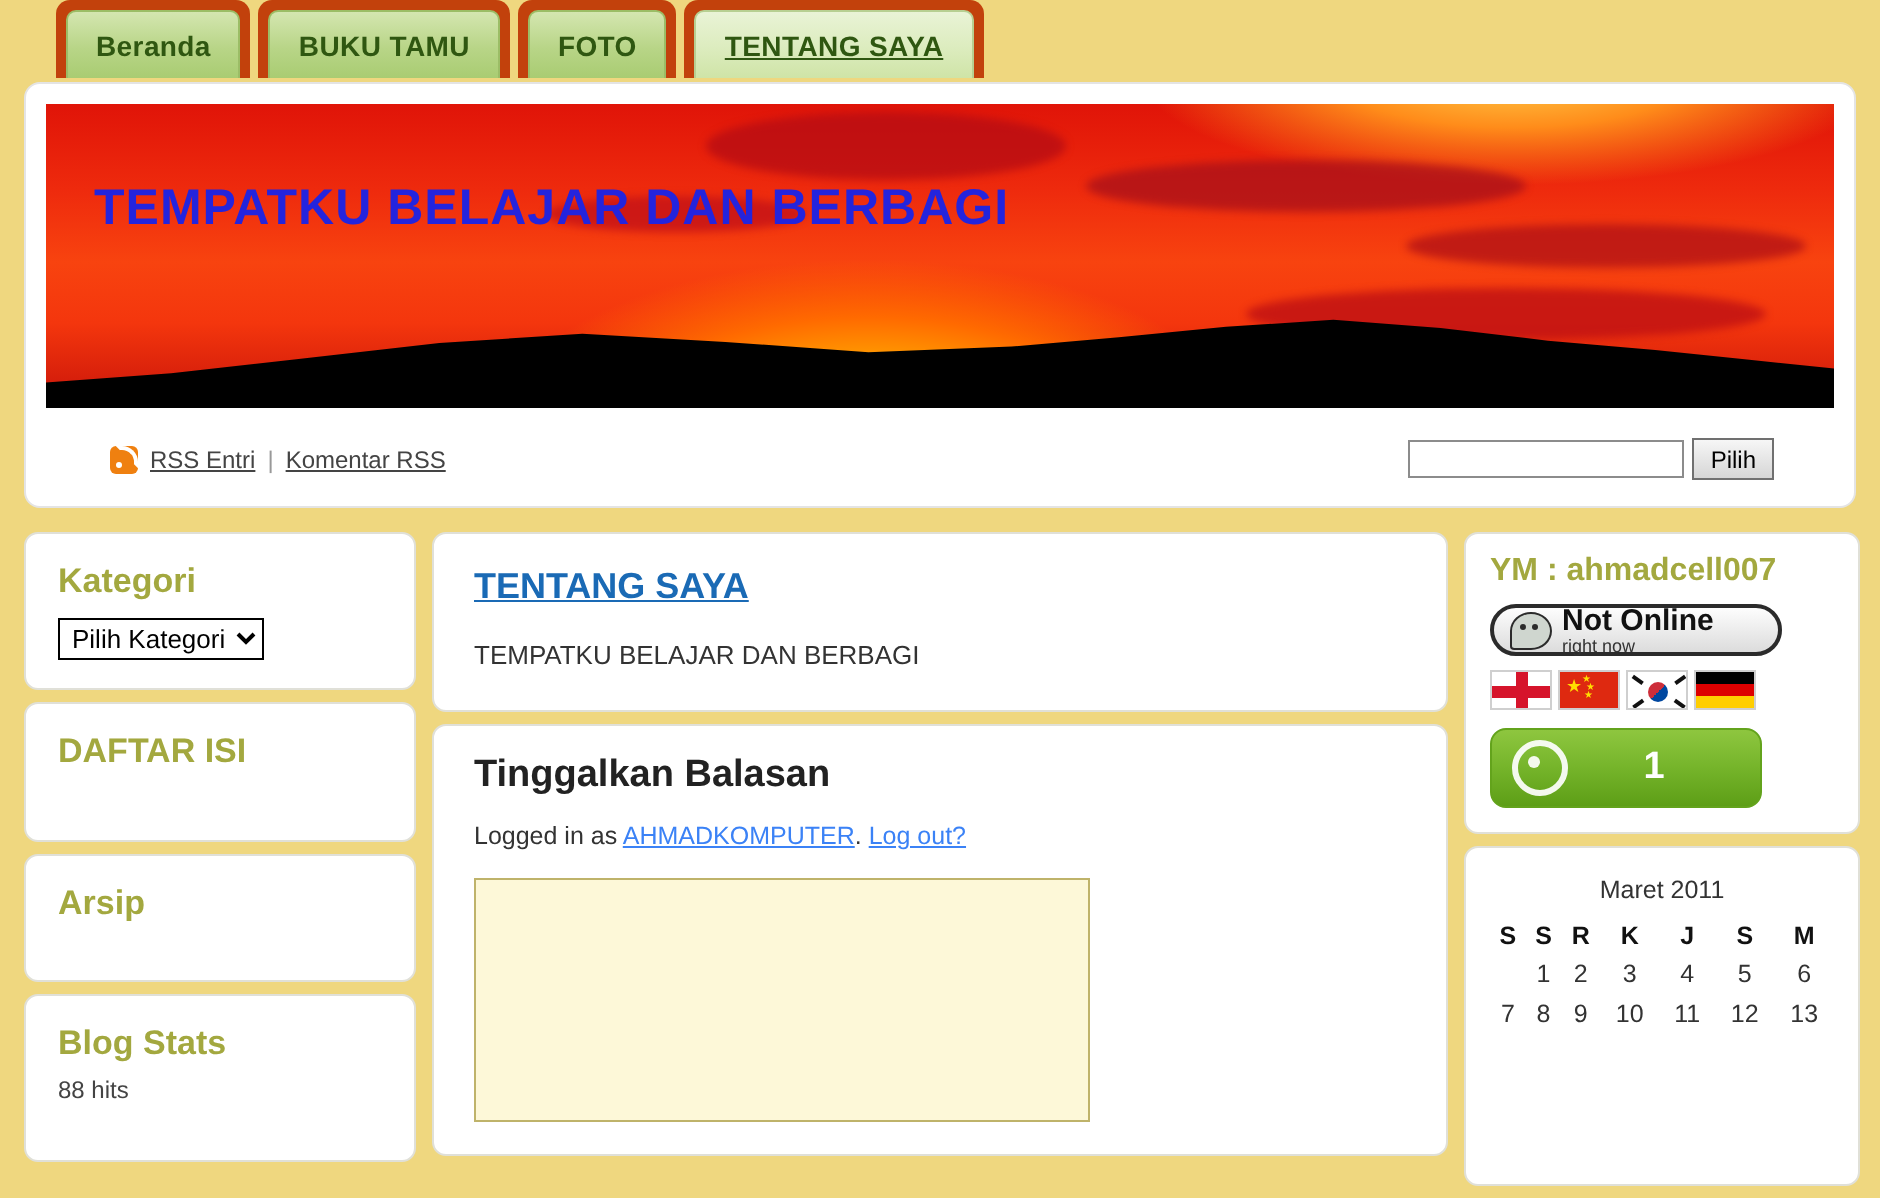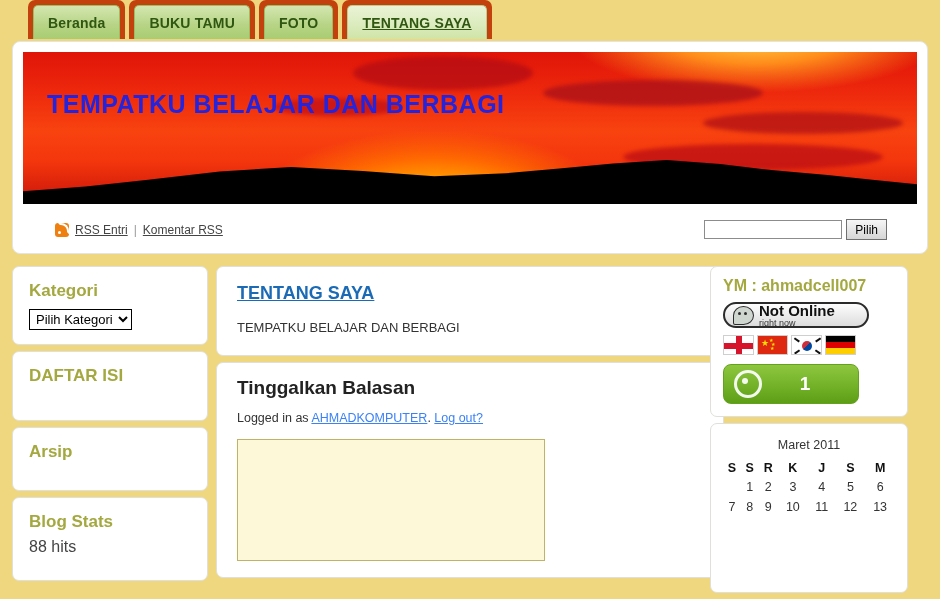--- a/index.html
+++ b/index.html
@@ -192,21 +192,21 @@
     left: 12px; top: 266px;
     width: 196px;
   }
   .col-main {
     position: absolute;
     left: 216px; top: 266px;
     width: 508px;
   }
   .col-right {
     position: absolute;
-    left: 710px; top: 266px;
+    left: 732px; top: 266px;
     width: 198px;
   }
 
   .panel {
     background: #ffffff;
     border: 1px solid #e0e0d8;
     border-radius: 7px;
     box-sizing: border-box;
     margin-bottom: 6px;
   }
@@ -221,21 +221,21 @@
   .cat-select {
     font-family: "Liberation Sans", sans-serif;
     font-size: 13px;
     height: 21px;
     border: 1px solid #000;
     background: #fff;
     padding: 1px 2px;
     color: #000;
   }
   .stat-text {
-    font-size: 16px;
+    font-size: 12px;
     color: #444;
     margin-top: 6px;
   }
 
   
   .post-panel { padding: 16px 20px 20px 20px; }
   .post-title {
     font-size: 18px;
     font-weight: bold;
     color: #1a6ab5;

